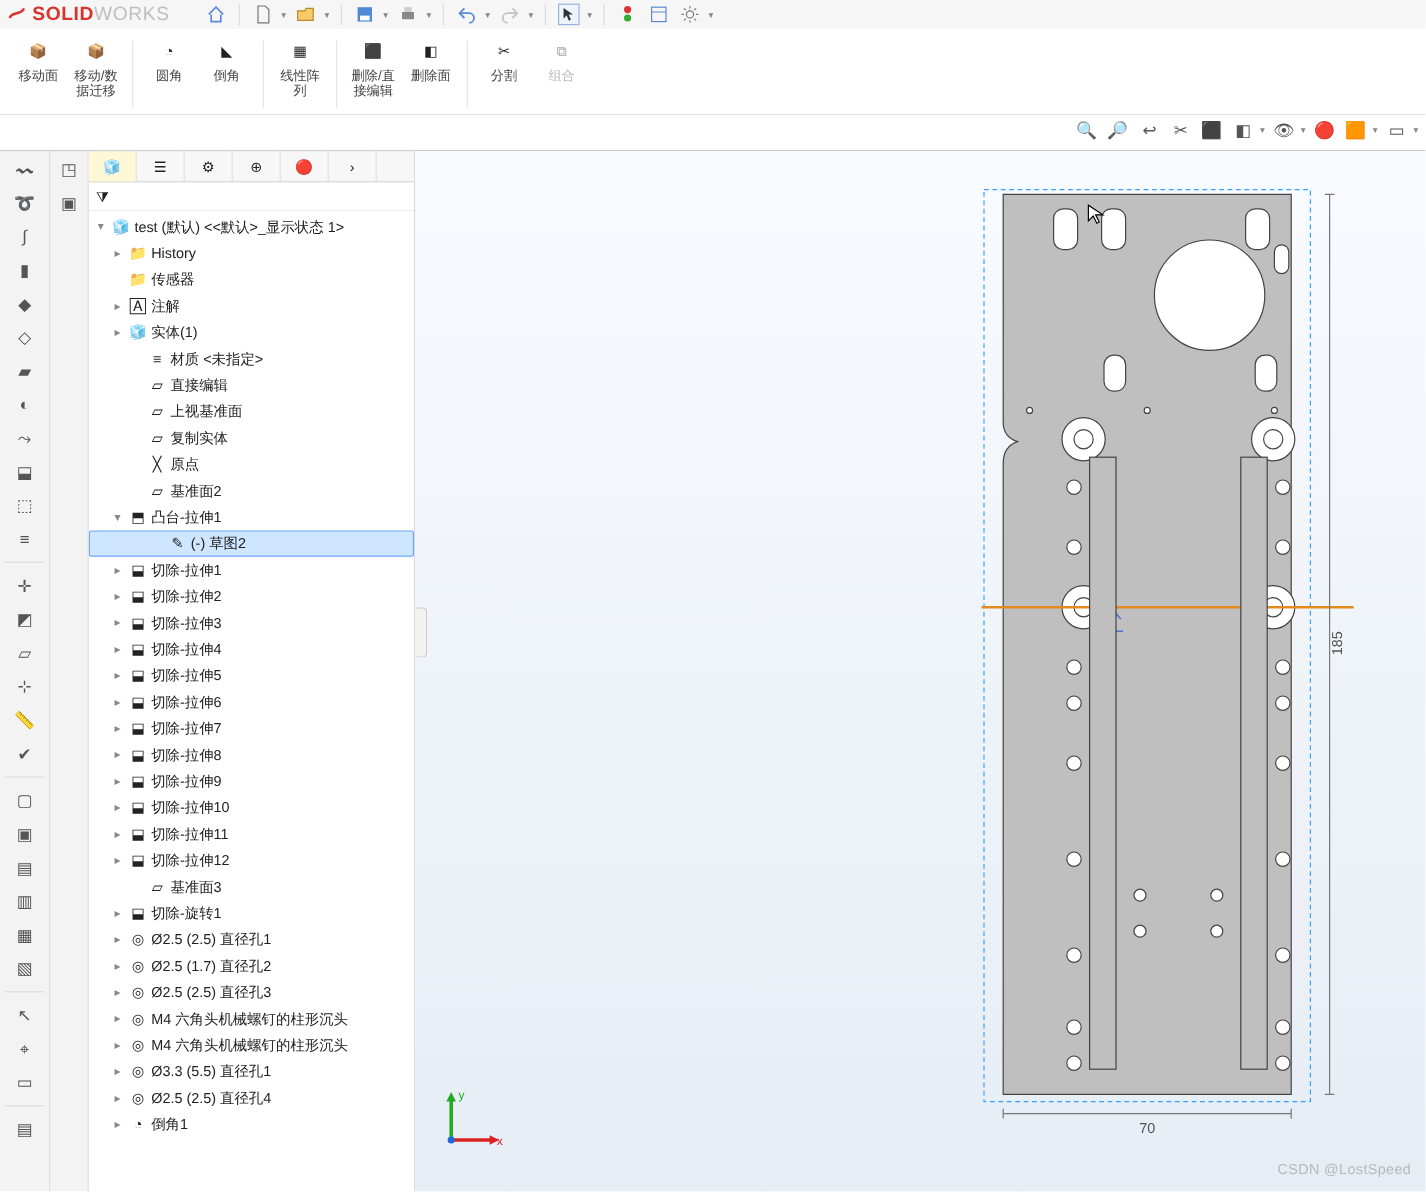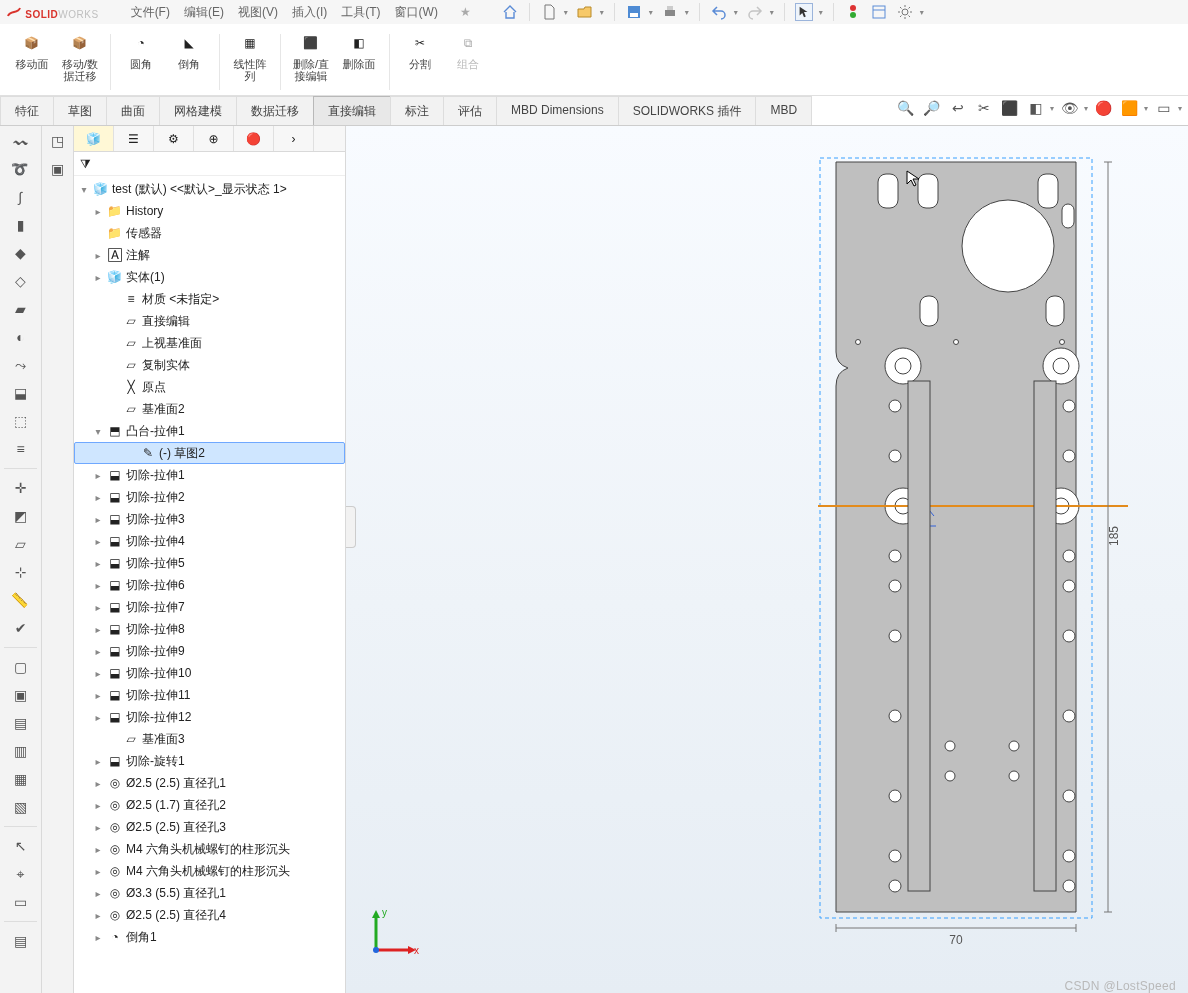--- a/index.html
+++ b/index.html
@@ -1,18 +1,18 @@
 <!DOCTYPE html>
 <html><head>
 <meta charset="utf-8">
 <style>
 * { box-sizing: border-box; margin: 0; padding: 0; font-family: "Microsoft YaHei", Arial, sans-serif; }
 body { width: 1188px; height: 993px; overflow: hidden; background: #fff; font-size: 12px; color: #222; }
 .titlebar { height: 24px; display: flex; align-items: center; padding: 0 6px; background: #f6f6f6; }
-.logo { color: #d9332c; font-weight: bold; font-size: 10px; letter-spacing: .5px; }
+.logo { color: #d9332c; font-weight: bold; font-size: 16px; letter-spacing: .5px; }
 .logo .light { color: #bfbfbf; font-weight: normal; }
 .menubar { display: flex; align-items: center; margin-left: 32px; gap: 14px; }
 .menuitem { color: #666; cursor: pointer; }
 .star { color: #aaa; margin-left: 8px; }
 .qat { display: flex; align-items: center; margin-left: 30px; gap: 8px; }
 .qat .sep, .vtool .sep { width:1px; height:18px; background:#ddd; margin:0 2px; }
 .icn { width: 18px; height: 18px; display: inline-flex; align-items: center; justify-content: center; font-size: 14px; color: #555; }
 .icn svg { width: 16px; height: 16px; }
 .drop { font-size: 8px; color: #888; margin-left:-2px; }
 
@@ -43,42 +43,33 @@
 .node { display:flex; align-items:center; height:22px; padding-left:6px; white-space:nowrap; }
 .node .exp { width:12px; text-align:center; color:#888; font-size:10px; cursor:pointer;}
 .node .nicon { width:16px; height:16px; margin:0 3px; display:inline-flex; align-items:center; justify-content:center;}
 .node.sel { background:#cfe6ff; border:1px solid #6fa8ff; border-radius:2px;}
 .l0{padding-left:4px}.l1{padding-left:18px}.l2{padding-left:34px}.l3{padding-left:50px}
 
 .viewport { flex:1; position:relative; background: linear-gradient(180deg,#f8fbff 0%,#eef3f8 55%,#e6edf4 100%); overflow:hidden; }
 .splitter { position:absolute; left:0; top:380px; width:10px; height:42px; background:#f2f2f2; border:1px solid #ccc; border-left:none; border-radius:0 4px 4px 0; cursor:pointer;}
 .triad { position:absolute; left:18px; bottom:28px; }
 .triad svg { width:60px; height:60px; }
-.watermark { position:absolute; right:12px; bottom:0; color:#b9b9b9; font-size:12px; letter-spacing:.3px;}
+.watermark { position:absolute; right:12px; bottom:12px; color:#b9b9b9; font-size:12px; letter-spacing:.3px;}
 .partsvg { position:absolute; right:50px; top:30px; }
 </style>
 </head>
 <body>
 
 <div class="titlebar">
   <span class="logo">
     <svg width="16" height="16" viewBox="0 0 16 16" style="vertical-align:-2px">
         <path d="M2 12 C4 6 12 10 14 4" stroke="#d9332c" stroke-width="2" fill="none"></path>
       </svg>
     <span>SOLID</span><span class="light">WORKS</span>
   </span>
-  <div class="menubar">
-    <span class="menuitem">文件(F)</span>
-    <span class="menuitem">编辑(E)</span>
-    <span class="menuitem">视图(V)</span>
-    <span class="menuitem">插入(I)</span>
-    <span class="menuitem">工具(T)</span>
-    <span class="menuitem">窗口(W)</span>
-    <span class="star">★</span>
-  </div>
   <div class="qat">
     <span class="icn">
         <svg viewBox="0 0 16 16">
           <path d="M2 8 L8 2 L14 8 M4 8 V14 H12 V8" fill="none" stroke="#5a8bd6" stroke-width="1.4"></path>
         </svg>
       </span>
     <span class="sep"></span>
     <span class="icn">
         <svg viewBox="0 0 16 16">
           <path d="M4 1h6l3 3v11H4z" fill="none" stroke="#777"></path>
@@ -186,33 +177,20 @@
       <div class="ricon">✂</div>
       <div class="rlbl">分割</div>
     </div>
   <div class="rbtn disabled">
       <div class="ricon" style="opacity:.4">⧉</div>
       <div class="rlbl">组合</div>
     </div>
 </div>
 
 <div class="tabstrip">
-  <div id="tabs-host" style="display: flex;">
-      <div class="tab">特征</div>
-      <div class="tab">草图</div>
-      <div class="tab">曲面</div>
-      <div class="tab">网格建模</div>
-      <div class="tab">数据迁移</div>
-      <div class="tab active">直接编辑</div>
-      <div class="tab">标注</div>
-      <div class="tab">评估</div>
-      <div class="tab">MBD Dimensions</div>
-      <div class="tab">SOLIDWORKS 插件</div>
-      <div class="tab">MBD</div>
-    </div>
   <div class="viewtools">
     <span class="icn">🔍</span>
     <span class="icn">🔎</span>
     <span class="icn">↩</span>
     <span class="icn">✂</span>
     <span class="icn">⬛</span>
     <span class="icn">◧</span>
       <span class="drop">▾</span>
     <span class="icn">👁</span>
       <span class="drop">▾</span>

